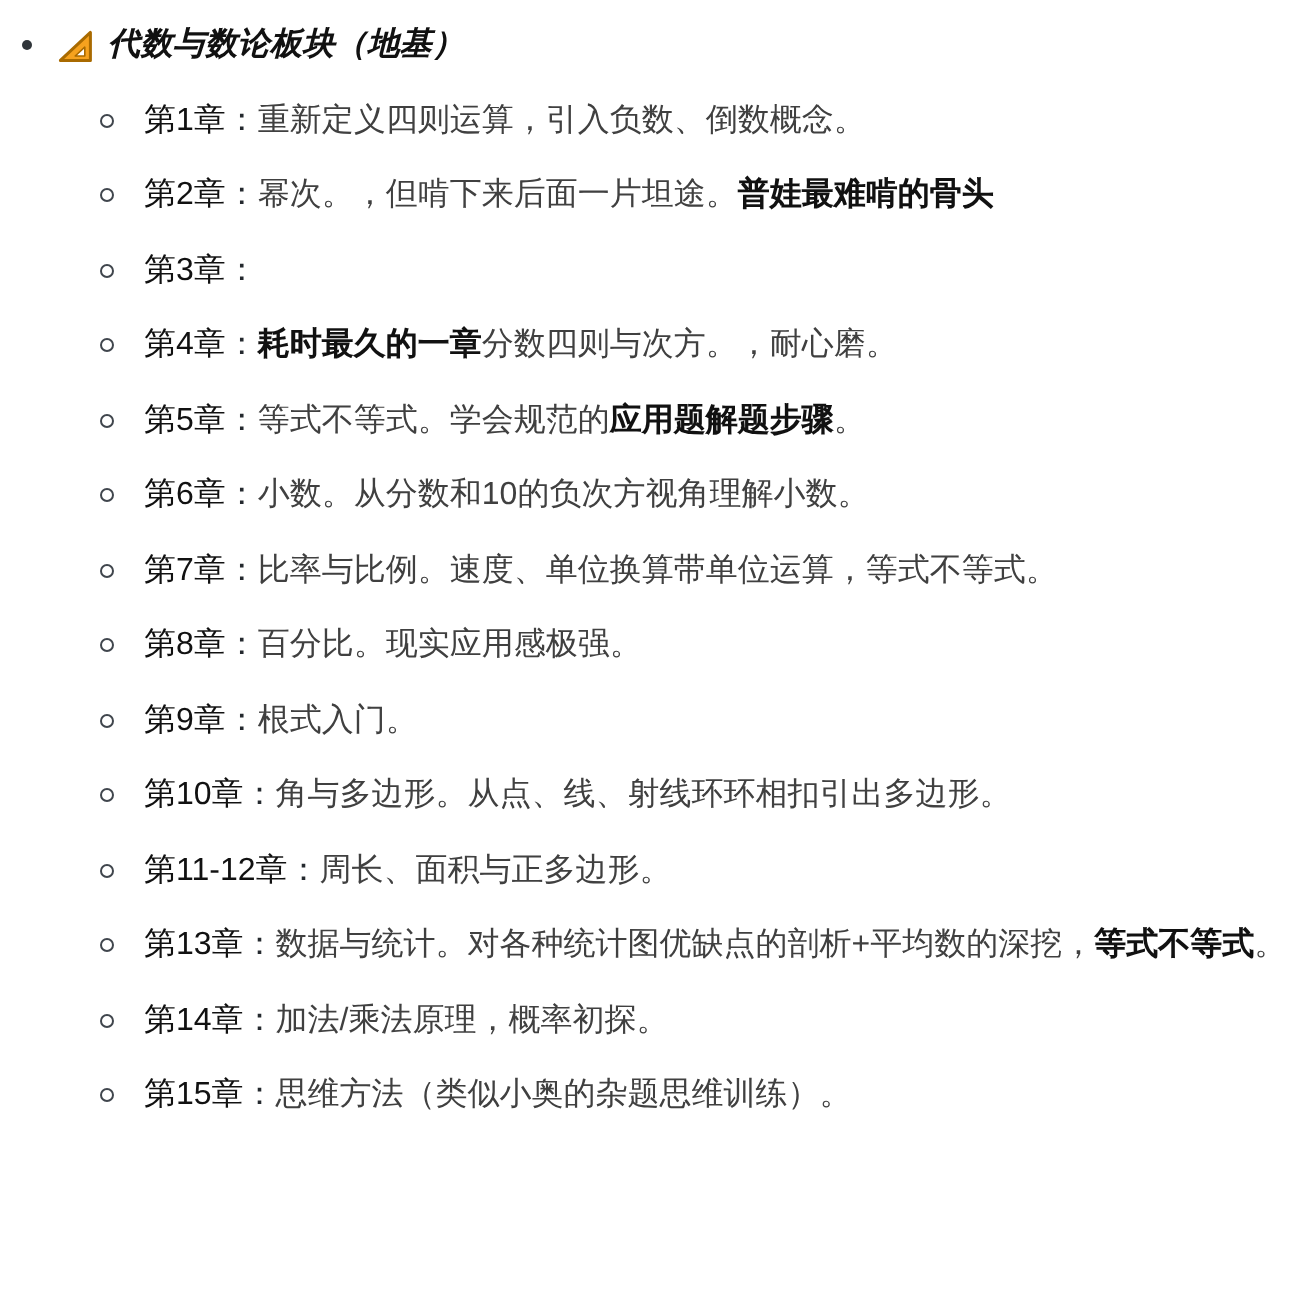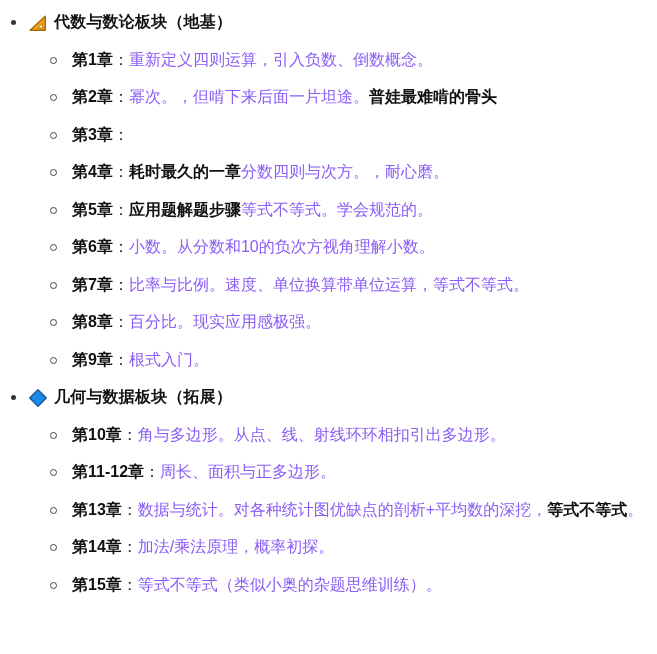--- a/index.html
+++ b/index.html
@@ -18,21 +18,21 @@
   .doc {
     padding-top: 12px;
   }
   .row {
     display: flex;
     align-items: center;
     height: 21px;
     margin-bottom: 16.5px;
     white-space: nowrap;
   }
-  .row.l1 { padding-left: 11px; }
+  .row.l1 { padding-left: 11px; font-style: italic; }
   .row.l2 { padding-left: 50px; }
 
   .dot {
     flex: none;
     width: 5px;
     height: 5px;
     border-radius: 50%;
     background: #30353a;
     margin-right: 12px;
   }
@@ -54,25 +54,25 @@
     display: inline-flex;
     align-items: center;
     justify-content: center;
   }
   .section-title {
     font-weight: 700;
     color: #111111;
     letter-spacing: 0.2px;
   }
   .chapter-label {
-    font-weight: 700;
+    font-weight: 400;
     color: #111111;
   }
   .sep { color: #24292e; }
-  .seg { color: #8b5cf6; }
+  .seg { color: #404040; }
   .seg.bold {
     font-weight: 700;
     color: #111111;
   }
 </style>
 </head>
 <body>
 
 <main class="doc" id="doc-root">
     <div class="row l1">
@@ -109,22 +109,22 @@
       <span class="chapter-label">第4章</span>
       <span class="sep">：</span>
       <span class="seg bold">耗时最久的一章</span>
       <span class="seg">分数四则与次方。</span>
       <span class="seg">，耐心磨。</span>
     </div>
     <div class="row l2">
       <span class="ring"></span>
       <span class="chapter-label">第5章</span>
       <span class="sep">：</span>
+      <span class="seg">等式不等式。学会规范的</span>
       <span class="seg bold">应用题解题步骤</span>
-      <span class="seg">等式不等式。学会规范的</span>
       <span class="seg">。</span>
     </div>
     <div class="row l2">
       <span class="ring"></span>
       <span class="chapter-label">第6章</span>
       <span class="sep">：</span>
       <span class="seg">小数。从分数和10的负次方视角理解小数。</span>
     </div>
     <div class="row l2">
       <span class="ring"></span>
@@ -136,29 +136,20 @@
       <span class="ring"></span>
       <span class="chapter-label">第8章</span>
       <span class="sep">：</span>
       <span class="seg">百分比。现实应用感极强。</span>
     </div>
     <div class="row l2">
       <span class="ring"></span>
       <span class="chapter-label">第9章</span>
       <span class="sep">：</span>
       <span class="seg">根式入门。</span>
-    </div>
-    <div class="row l1">
-      <span class="dot"></span>
-      <span class="icon">
-        <svg width="20" height="20" viewBox="0 0 20 20">
-          <path d="M10 1.6 L18.3 10 L10 18.4 L1.7 10 Z" fill="#1E88E5" stroke="#10549A" stroke-width="1.3" stroke-linejoin="round"></path>
-        </svg>
-      </span>
-      <span class="section-title">几何与数据板块（拓展）</span>
     </div>
     <div class="row l2">
       <span class="ring"></span>
       <span class="chapter-label">第10章</span>
       <span class="sep">：</span>
       <span class="seg">角与多边形。从点、线、射线环环相扣引出多边形。</span>
     </div>
     <div class="row l2">
       <span class="ring"></span>
       <span class="chapter-label">第11-12章</span>
@@ -176,15 +167,15 @@
     <div class="row l2">
       <span class="ring"></span>
       <span class="chapter-label">第14章</span>
       <span class="sep">：</span>
       <span class="seg">加法/乘法原理，概率初探。</span>
     </div>
     <div class="row l2">
       <span class="ring"></span>
       <span class="chapter-label">第15章</span>
       <span class="sep">：</span>
-      <span class="seg">等式不等式（类似小奥的杂题思维训练）。</span>
+      <span class="seg">思维方法（类似小奥的杂题思维训练）。</span>
     </div>
   </main>
 
 </body></html>

